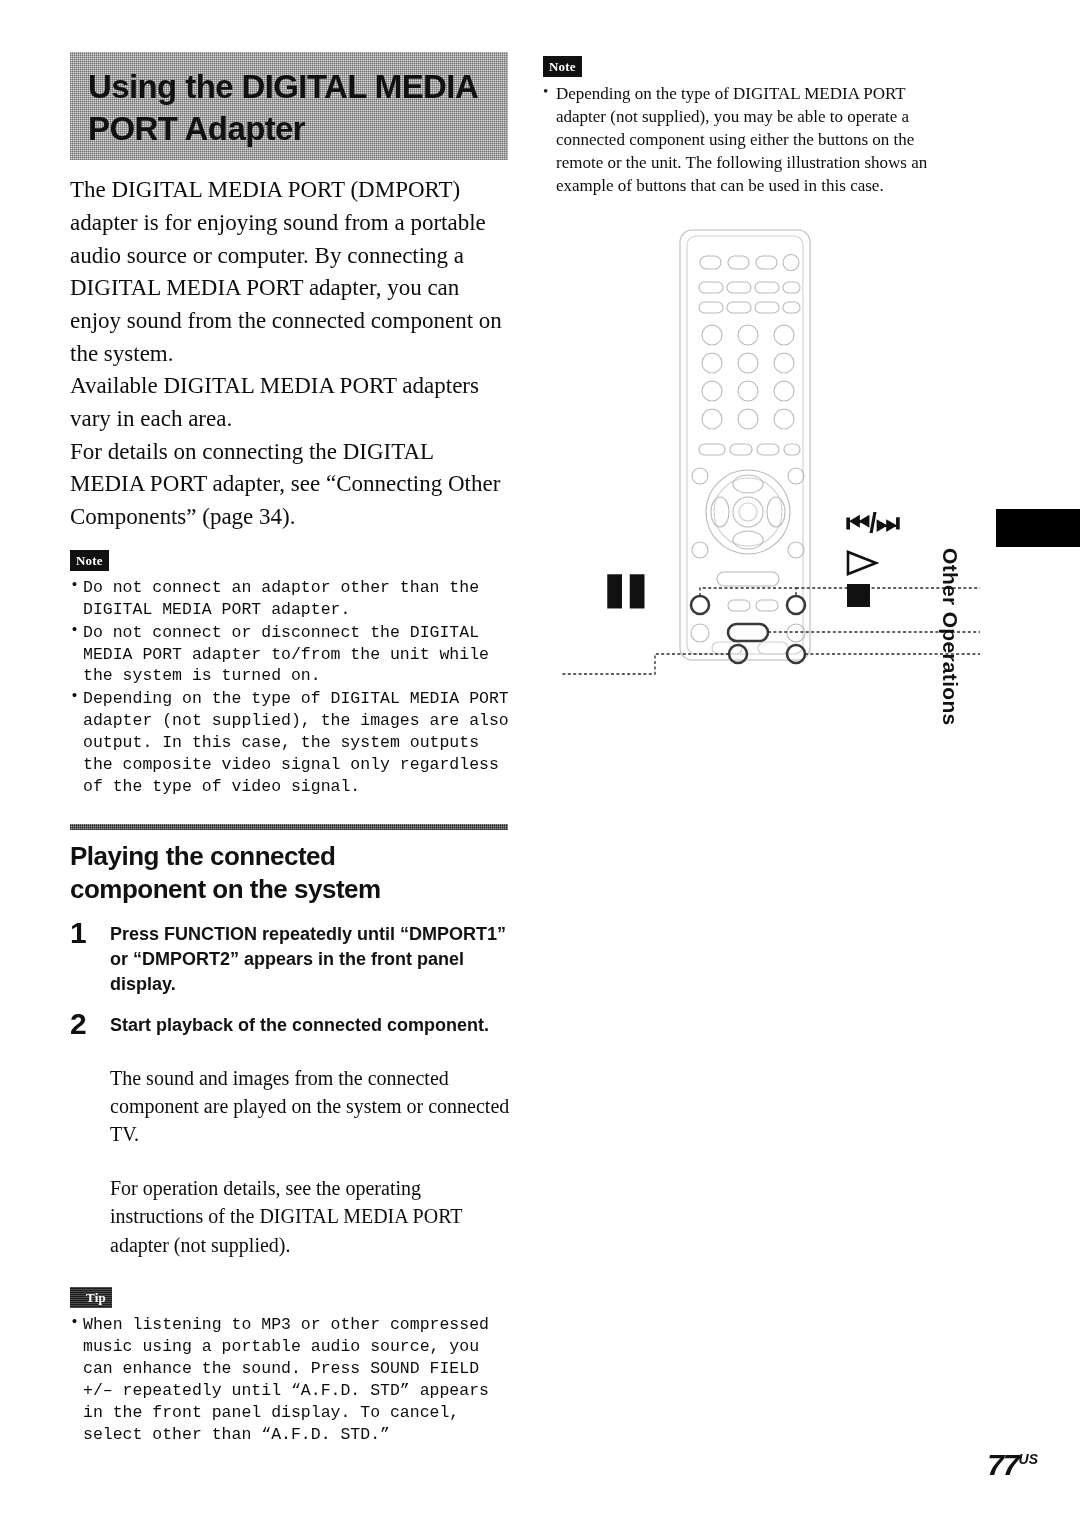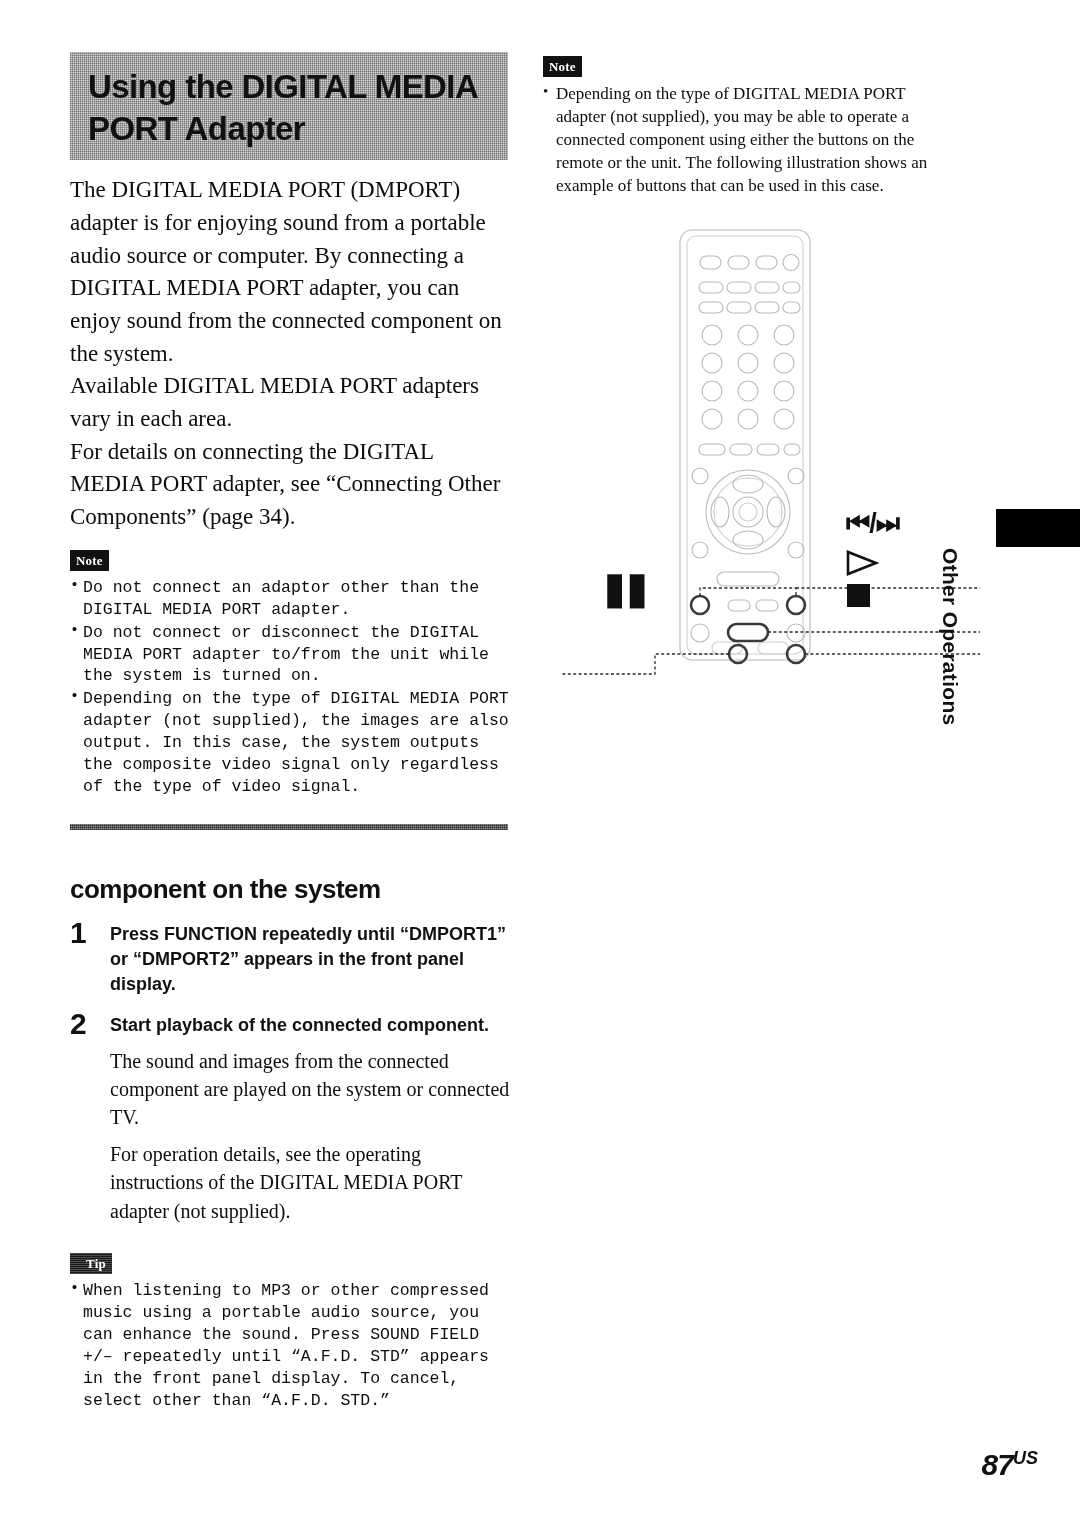--- a/index.html
+++ b/index.html
@@ -51,21 +51,21 @@
              font-weight:bold;font-size:26px;line-height:1.27;
              letter-spacing:-0.5px;color:#111;}
 
   
   .step{display:flex;margin-top:12px;}
   .step-num{font-family:"Liberation Sans",sans-serif;font-weight:bold;
             font-size:30px;line-height:1;width:40px;flex:0 0 40px;color:#111;}
   .step-body{flex:1;font-family:"Liberation Sans",sans-serif;font-weight:bold;
              font-size:18px;line-height:1.38;color:#111;padding-top:4px;}
   .step-follow{margin-left:40px;font-family:"Liberation Serif",serif;
-               font-weight:normal;font-size:20px;line-height:1.42;margin-top:8px;}
+               font-weight:normal;font-size:20px;line-height:1.42;margin-top:25px;}
   .step-follow p{margin:0;}
 
   .tipwrap{margin-top:28px;}
 
   
   .rnotes{margin-top:5px;font-size:17px;line-height:1.36;}
   .rnotes li{list-style:none;position:relative;padding-left:13px;}
   .rnotes li:before{content:"\2022";position:absolute;left:0;top:-1px;font-size:15px;}
   .rnotes ul{margin:0;padding:0;}
 
@@ -77,21 +77,21 @@
   .sidetab{position:absolute;left:996px;top:509px;width:84px;height:38px;background:#000;}
   .sidetab-label{position:absolute;left:962px;top:548px;width:240px;
       font-family:"Liberation Sans",sans-serif;font-weight:bold;font-size:21px;
       color:#111;letter-spacing:.3px;
       transform:rotate(90deg);transform-origin:left top;white-space:nowrap;}
 
   
   .pagenum{position:absolute;right:42px;top:1448px;
            font-family:"Liberation Sans",sans-serif;font-weight:bold;
            font-style:italic;font-size:30px;color:#111;letter-spacing:-1px;}
-  .pagenum .sup{font-size:18px;vertical-align:super;letter-spacing:0;}
+  .pagenum .sup{font-size:14px;vertical-align:super;letter-spacing:0;}
 </style>
 </head>
 <body>
 
 <div class="page">
 
   <div class="col-left">
 
     <div class="banner">
       <h1>
@@ -113,21 +113,21 @@
           <li>Do not connect an adaptor other than the DIGITAL MEDIA PORT adapter.</li>
           <li>Do not connect or disconnect the DIGITAL MEDIA PORT adapter to/from the unit while the system is turned on.</li>
           <li>Depending on the type of DIGITAL MEDIA PORT adapter (not supplied), the images are also output. In this case, the system outputs the composite video signal only regardless of the type of video signal.</li>
         </ul>
       </div>
     </div>
 
     <div class="rule"></div>
 
     <h2 class="section">
-      <br>
+      <span>Playing the connected</span><br>
       <span>component on the system</span>
     </h2>
 
     <div class="step">
       <div class="step-num">1</div>
       <div class="step-body">Press FUNCTION repeatedly until “DMPORT1” or “DMPORT2” appears in the front panel display.</div>
     </div>
 
     <div class="step">
       <div class="step-num">2</div>
@@ -257,16 +257,16 @@
 
   <div style="position:absolute;left:847px;top:584px;width:23px;height:23px;background:#111;"></div>
 
   <div style="position:absolute;left:608px;top:578px;font-family:'Liberation Sans',sans-serif;
               font-weight:bold;font-size:28px;color:#111;letter-spacing:1px;line-height:1;">▋▋</div>
 
   <div class="sidetab"></div>
   <div class="sidetab-label">Other Operations</div>
 
   <div class="pagenum">
-    <span>87</span><span class="sup">US</span>
+    <span>77</span><span class="sup">US</span>
   </div>
 
 </div>
 
 </body></html>

